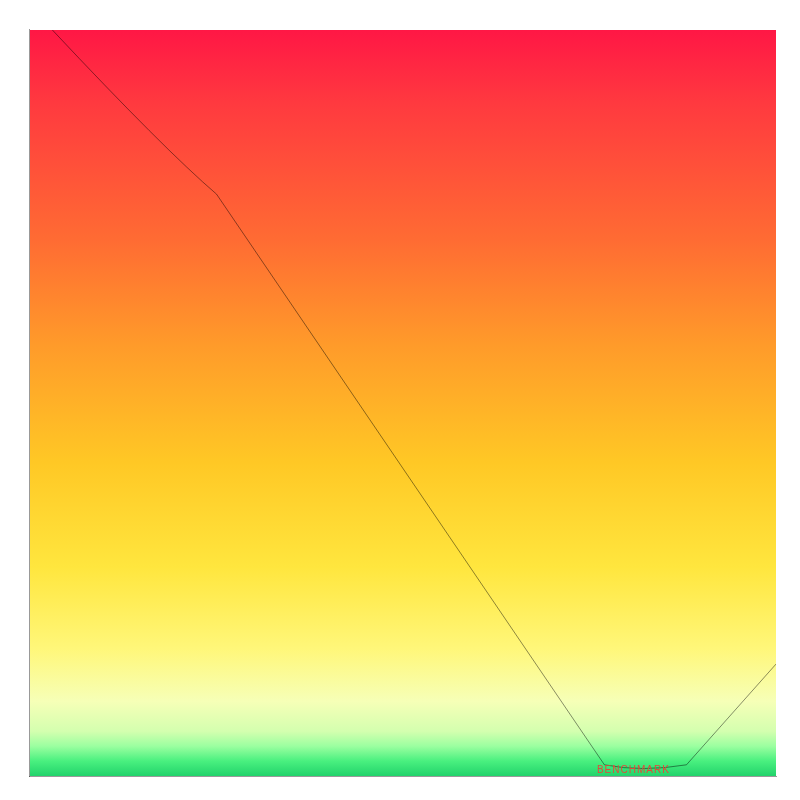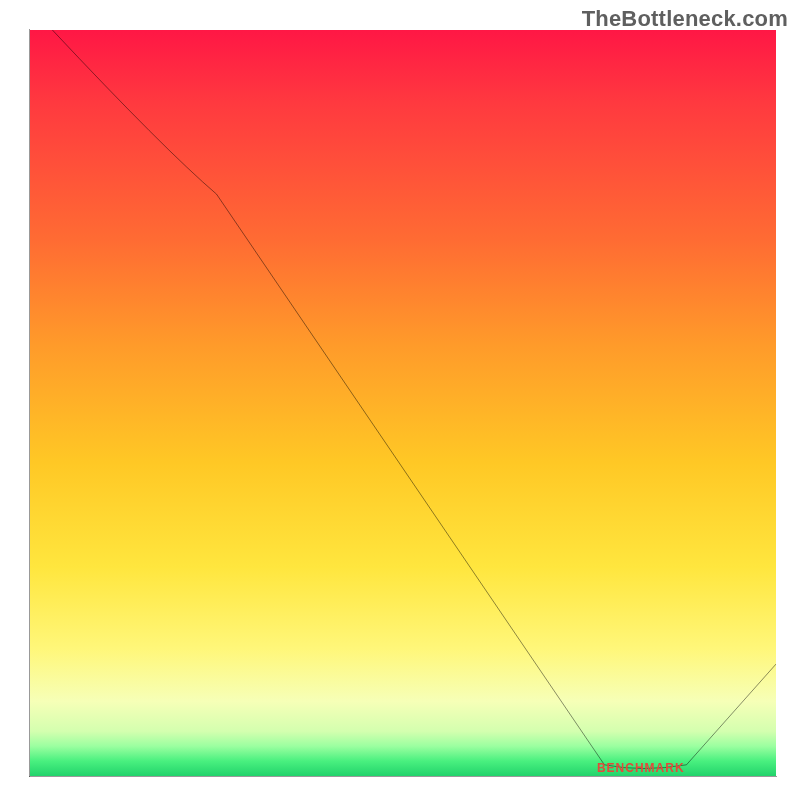--- a/index.html
+++ b/index.html
@@ -65,32 +65,31 @@
     position: absolute;
     inset: 0;
     width: 100%;
     height: 100%;
     z-index: 3;
   }
   .bench-label {
     position: absolute;
     z-index: 6;
     color: #e14a3b;
-    font-size: 12px;
-    font-weight: 700;
+    font-size: 10px;
+    font-weight: 400;
     letter-spacing: 1px;
     white-space: nowrap;
     text-transform: uppercase;
   }
 </style>
 </head>
 <body>
 <div class="wrap">
 
-  <div class="watermark">TheBottleneck.com</div>
 
   <div class="plot">
     <div class="gradient"></div>
 
     <svg class="curve" viewBox="0 0 100 100" preserveAspectRatio="none">
 
       <path d="M 3 0
                Q 18 16 25 22
                L 77 98.5
                Q 82 99.5 88 98.5

